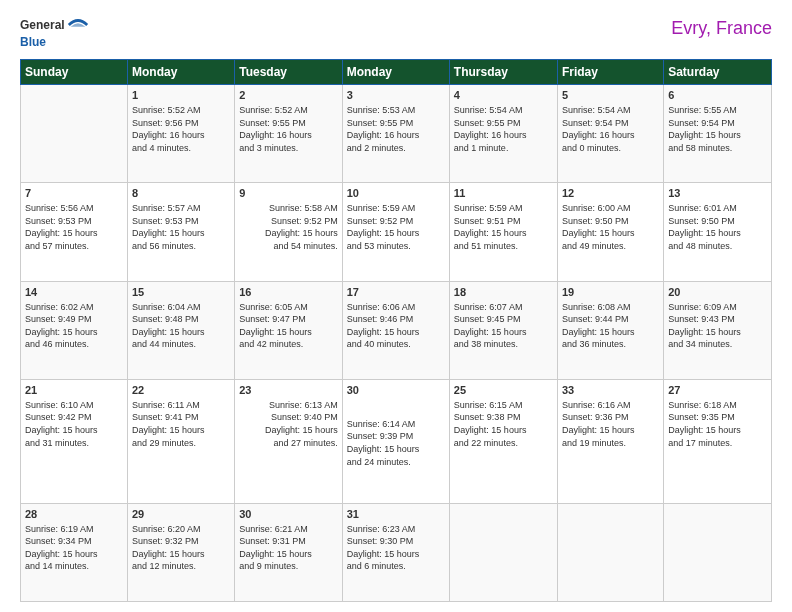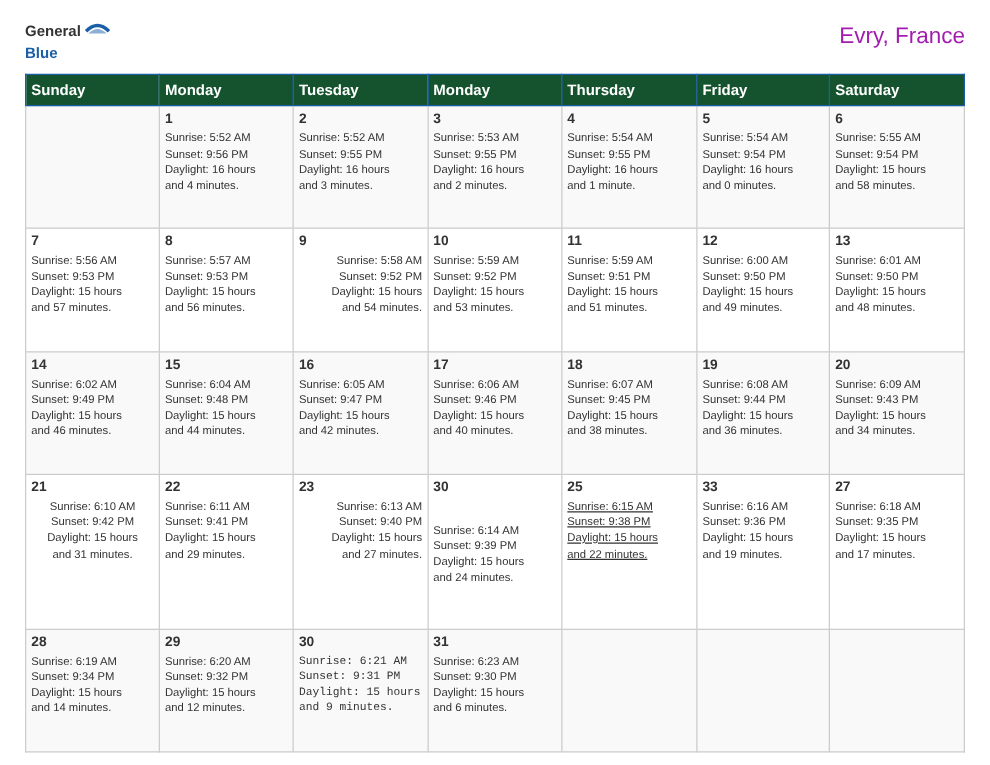--- a/index.html
+++ b/index.html
@@ -284,21 +284,21 @@
             <span class="day-number">20</span>
             <div class="cell-content" style="white-space: pre-line;">Sunrise: 6:09 AM
 Sunset: 9:43 PM
 Daylight: 15 hours
 and 34 minutes.</div>
           </td>
         </tr>
         <tr>
           <td>
             <span class="day-number">21</span>
-            <div class="cell-content" style="white-space: pre-line; text-align: center;">Sunrise: 6:10 AM
+            <div class="cell-content" style="white-space: pre-line;">Sunrise: 6:10 AM
 Sunset: 9:42 PM
 Daylight: 15 hours
 and 31 minutes.</div>
           </td>
           <td>
             <span class="day-number">22</span>
             <div class="cell-content" style="white-space: pre-line;">Sunrise: 6:11 AM
 Sunset: 9:41 PM
 Daylight: 15 hours
 and 29 minutes.</div>
@@ -312,21 +312,21 @@
           </td>
           <td>
             <span class="day-number">30</span>
             <div class="cell-content" style="white-space: pre-line; margin-top: 20px;">Sunrise: 6:14 AM
 Sunset: 9:39 PM
 Daylight: 15 hours
 and 24 minutes.</div>
           </td>
           <td>
             <span class="day-number">25</span>
-            <div class="cell-content" style="white-space: pre-line; text-decoration: underline;">Sunrise: 6:15 AM
+            <div class="cell-content" style="white-space: pre-line;">Sunrise: 6:15 AM
 Sunset: 9:38 PM
 Daylight: 15 hours
 and 22 minutes.</div>
           </td>
           <td>
             <span class="day-number">33</span>
             <div class="cell-content" style="white-space: pre-line;">Sunrise: 6:16 AM
 Sunset: 9:36 PM
 Daylight: 15 hours
 and 19 minutes.</div>
@@ -349,21 +349,21 @@
           </td>
           <td>
             <span class="day-number">29</span>
             <div class="cell-content" style="white-space: pre-line;">Sunrise: 6:20 AM
 Sunset: 9:32 PM
 Daylight: 15 hours
 and 12 minutes.</div>
           </td>
           <td>
             <span class="day-number">30</span>
-            <div class="cell-content" style="white-space: pre-line; font-family: Liberation Mono, monospace;">Sunrise: 6:21 AM
+            <div class="cell-content" style="white-space: pre-line;">Sunrise: 6:21 AM
 Sunset: 9:31 PM
 Daylight: 15 hours
 and 9 minutes.</div>
           </td>
           <td>
             <span class="day-number">31</span>
             <div class="cell-content" style="white-space: pre-line;">Sunrise: 6:23 AM
 Sunset: 9:30 PM
 Daylight: 15 hours
 and 6 minutes.</div>

